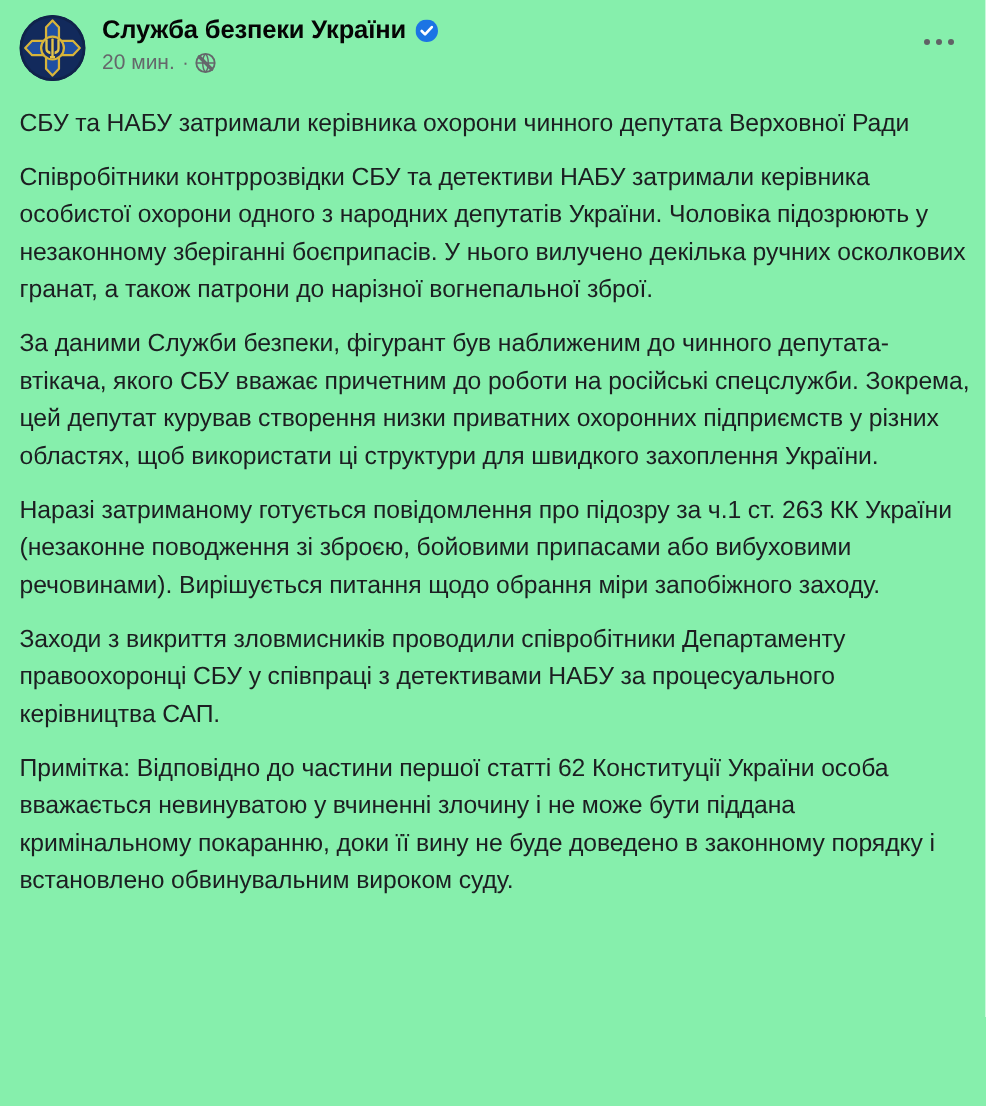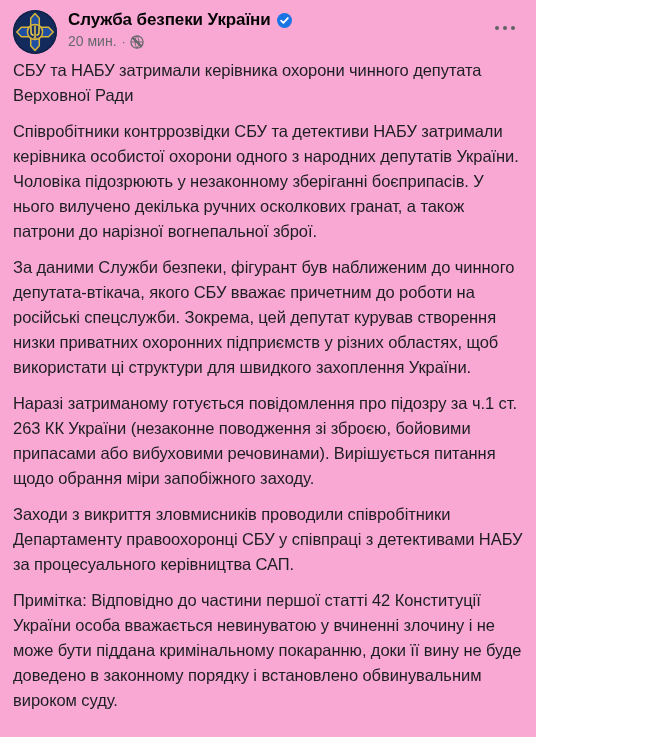--- a/index.html
+++ b/index.html
@@ -11,24 +11,24 @@
   body {
     width: 657px;
     height: 737px;
     overflow: hidden;
     font-family: "Liberation Sans", "DejaVu Sans", sans-serif;
     color: #1c1e21;
     -webkit-font-smoothing: antialiased;
   }
 
   .post {
-    width: 536px;
+    width: 657px;
     height: 737px;
     box-sizing: border-box;
-    background: #f9a8d4;
+    background: #86efac;
     position: relative;
   }
 
   
   .post-header {
     display: flex;
     align-items: flex-start;
     padding: 9px 12px 0 13px;
     box-sizing: border-box;
     height: 58px;
@@ -141,21 +141,21 @@
 
   .post-body p {
     margin: 0 0 11px 0;
     font-size: 16.5px;
     line-height: 25px;
     color: #1c1e21;
     letter-spacing: -0.05px;
     word-spacing: -0.1px;
   }
   .post-body p:first-child {
-    margin-top: 0;
+    margin-top: 12px;
   }
   .post-body p:last-child {
     margin-bottom: 0;
   }
 </style>
 </head>
 <body>
 
 <div class="post">
 
@@ -211,16 +211,16 @@
       <span class="dot"></span>
     </button>
   </div>
 
   <div class="post-body">
     <p>СБУ та НАБУ затримали керівника охорони чинного депутата Верховної Ради</p>
     <p>Співробітники контррозвідки СБУ та детективи НАБУ затримали керівника особистої охорони одного з народних депутатів України. Чоловіка підозрюють у незаконному зберіганні боєприпасів. У нього вилучено декілька ручних осколкових гранат, а також патрони до нарізної вогнепальної зброї.</p>
     <p>За даними Служби безпеки, фігурант був наближеним до чинного депутата-втікача, якого СБУ вважає причетним до роботи на російські спецслужби. Зокрема, цей депутат курував створення низки приватних охоронних підприємств у різних областях, щоб використати ці структури для швидкого захоплення України.</p>
     <p>Наразі затриманому готується повідомлення про підозру за ч.1 ст. 263 КК України (незаконне поводження зі зброєю, бойовими припасами або вибуховими речовинами). Вирішується питання щодо обрання міри запобіжного заходу.</p>
     <p>Заходи з викриття зловмисників проводили співробітники Департаменту правоохоронці СБУ у співпраці з детективами НАБУ за процесуального керівництва САП.</p>
-    <p>Примітка: Відповідно до частини першої статті 42 Конституції України особа вважається невинуватою у вчиненні злочину і не може бути піддана кримінальному покаранню, доки її вину не буде доведено в законному порядку і встановлено обвинувальним вироком суду.</p>
+    <p>Примітка: Відповідно до частини першої статті 62 Конституції України особа вважається невинуватою у вчиненні злочину і не може бути піддана кримінальному покаранню, доки її вину не буде доведено в законному порядку і встановлено обвинувальним вироком суду.</p>
   </div>
 
 </div>
 
 </body></html>

